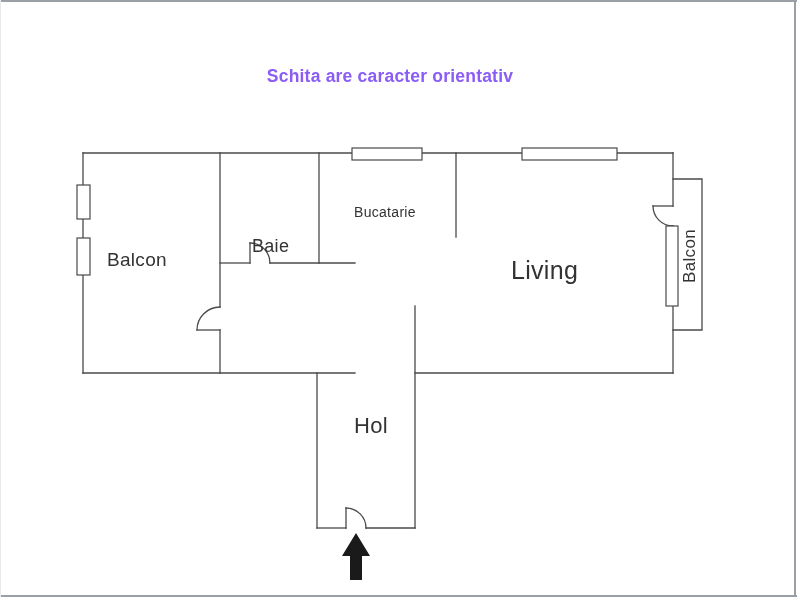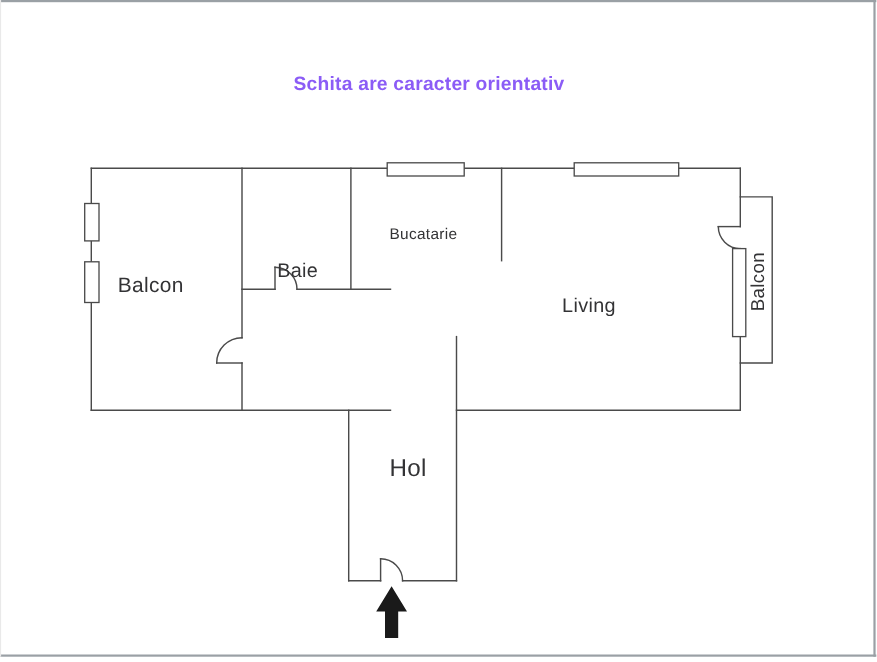--- a/index.html
+++ b/index.html
@@ -30,21 +30,21 @@
   .room-label{
     position:absolute;
     color:#333335;
     white-space:nowrap;
     letter-spacing:.3px;
     line-height:1;
   }
   .lbl-camera{left:107px;top:250px;font-size:19px;}
   .lbl-baie{left:252px;top:193px;font-size:18px;margin-top:44px;}
   .lbl-bucatarie{left:354px;top:205px;font-size:14px;}
-  .lbl-living{left:511px;top:269px;font-size:18px;}
+  .lbl-living{left:511px;top:258px;font-size:25px;}
   .lbl-hol{left:354px;top:415px;font-size:22px;}
   .lbl-balcon{
     left:689px;top:256px;
     transform:translate(-50%,-50%) rotate(-90deg);
     font-size:17px;
   }
   svg.plan{position:absolute;left:0;top:0;}
 </style>
 </head>
 <body>

